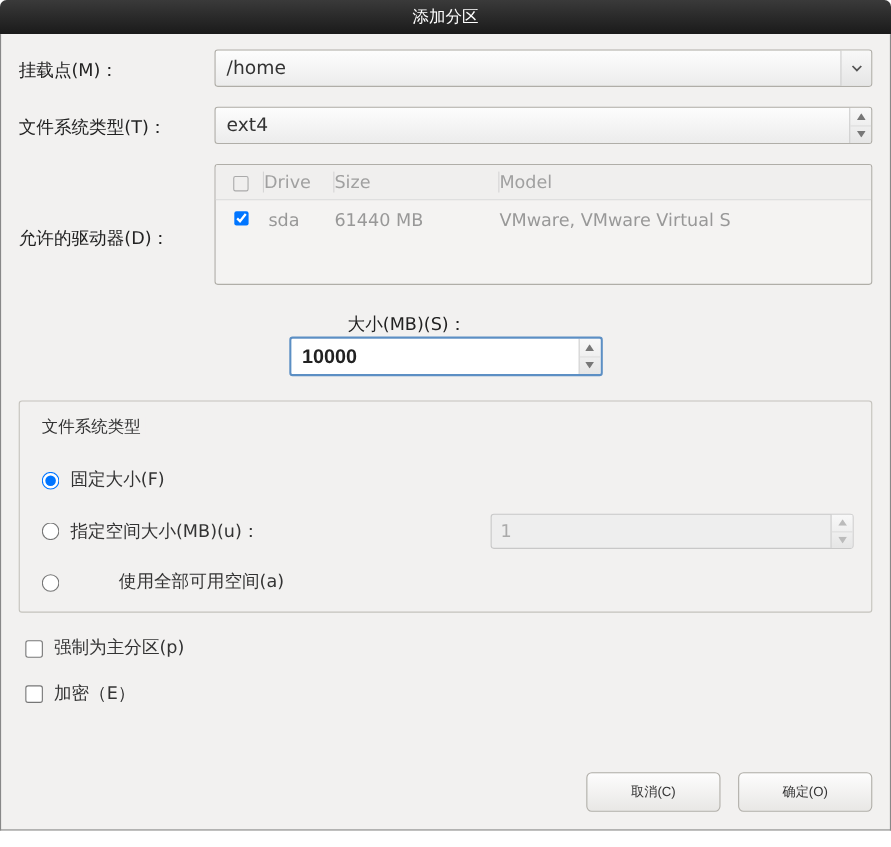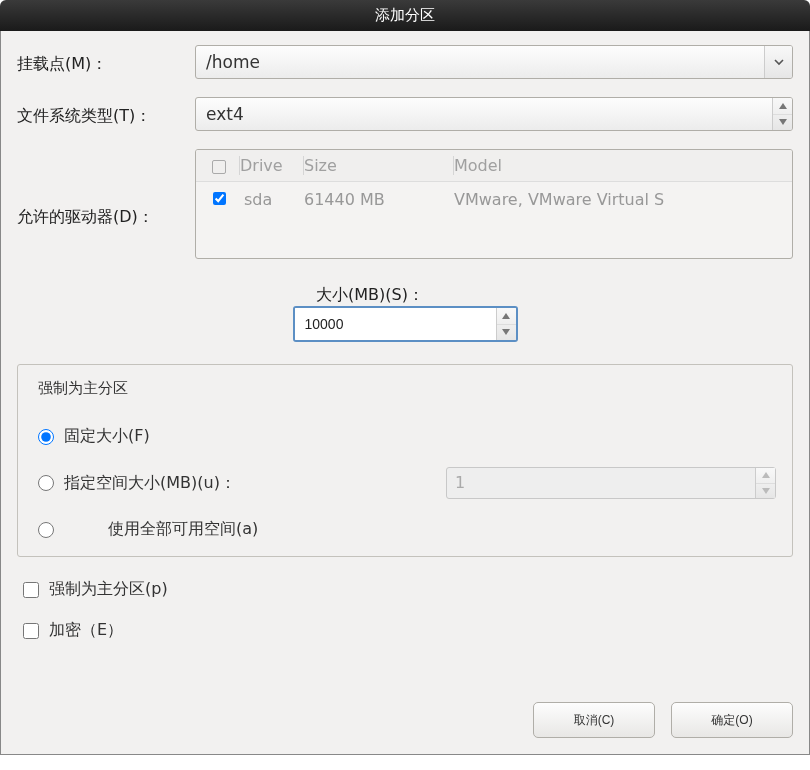--- a/index.html
+++ b/index.html
@@ -151,22 +151,23 @@
       border-radius: 3px;
       height: 36px;
       overflow: hidden;
       background: #fff;
     }
     .spin-input-wrap input {
       flex: 1;
       border: none;
       outline: none;
       padding: 4px 10px;
-      font-size: 14px;
+      font-size: 18px;
       color: #222;
+      font-weight: bold;
     }
     .spin-input-wrap .spinner-arrows {
       border-left: 1px solid #ccc;
     }
     .fieldset {
       border: 1px solid #c4c2bc;
       border-radius: 3px;
       padding: 14px 16px 10px 16px;
       margin-bottom: 16px;
       background: #f2f1f0;
@@ -332,21 +333,21 @@
               <svg viewBox="0 0 8 6">
                 <path d="M0 0 L4 6 L8 0 Z" fill="#777"></path>
               </svg>
             </div>
         </div>
       </div>
     </div>
   </div>
 
   <div class="fieldset">
-    <div class="fieldset-legend">强制为主分区</div>
+    <div class="fieldset-legend">文件系统类型</div>
 
     <div class="radio-row">
       <input type="radio" name="sizeopt" checked="" style="">
       <span>固定大小(F)</span>
     </div>
 
     <div class="radio-row">
       <input type="radio" name="sizeopt" style="">
       <div class="radio-label-area">
         <span style="flex:1;">指定空间大小(MB)(u)：</span>

